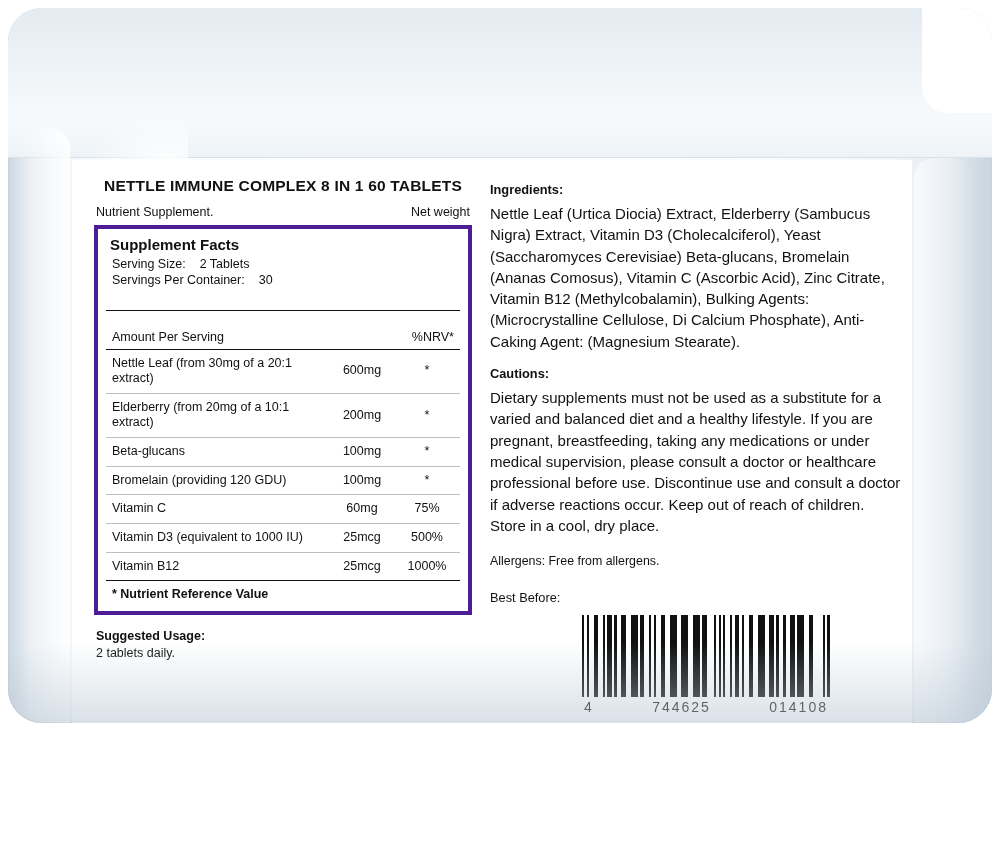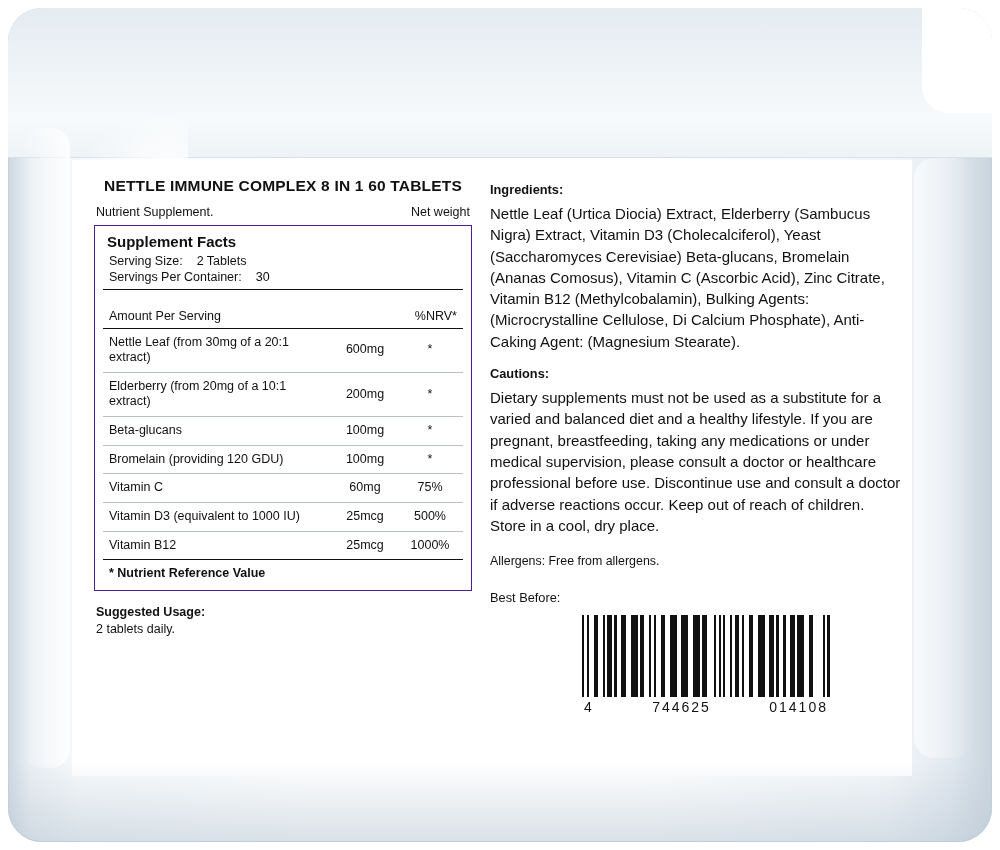--- a/index.html
+++ b/index.html
@@ -7,21 +7,21 @@
     margin: 0; padding: 0;
     width: 1000px; height: 850px;
     background: #ffffff;
     font-family: "Liberation Sans", sans-serif;
   }
 
   
   #bottle {
     position: absolute;
     left: 8px; top: 8px;
-    width: 984px; height: 834px;
+    width: 984px; height: 715px;
     border-radius: 34px;
     background:
       linear-gradient(to right,
         #cdd8e2 0px, #e9eef3 22px, #f6f9fb 70px,
         #ffffff 300px, #ffffff 640px,
         #f4f7fa 880px, #e2e9f0 940px, #c9d4de 984px);
     box-shadow: inset 0 0 0 1px #c6d1db;
     overflow: hidden;
   }
   
@@ -97,38 +97,38 @@
     display: flex;
     justify-content: space-between;
     font-size: 12.5px;
     color: #111;
     margin-bottom: 6px;
     padding: 0 2px;
   }
 
   
   #facts {
-    border: 1px solid #4c1d95;
+    border: 4px solid #4c1d95;
     padding: 6px 8px 8px 8px;
   }
   #facts-title {
     font-size: 15px;
     font-weight: bold;
     color: #111;
     margin: 1px 0 4px 4px;
   }
   .serving-row {
     font-size: 12.5px;
     color: #111;
     margin: 0 0 2px 6px;
     display: flex;
   }
   .serving-row .lbl { }
   .serving-row .val { margin-left: 14px; }
-  .serving-row.spc { margin-bottom: 5px; }
+  .serving-row.spc { margin-bottom: 23px; }
 
   table.facts-table {
     width: 100%;
     border-collapse: collapse;
     font-size: 12.5px;
     color: #111;
   }
   table.facts-table td, table.facts-table th {
     border-bottom: 1px solid #b9c0c6;
     padding: 6px 2px 6px 6px;

